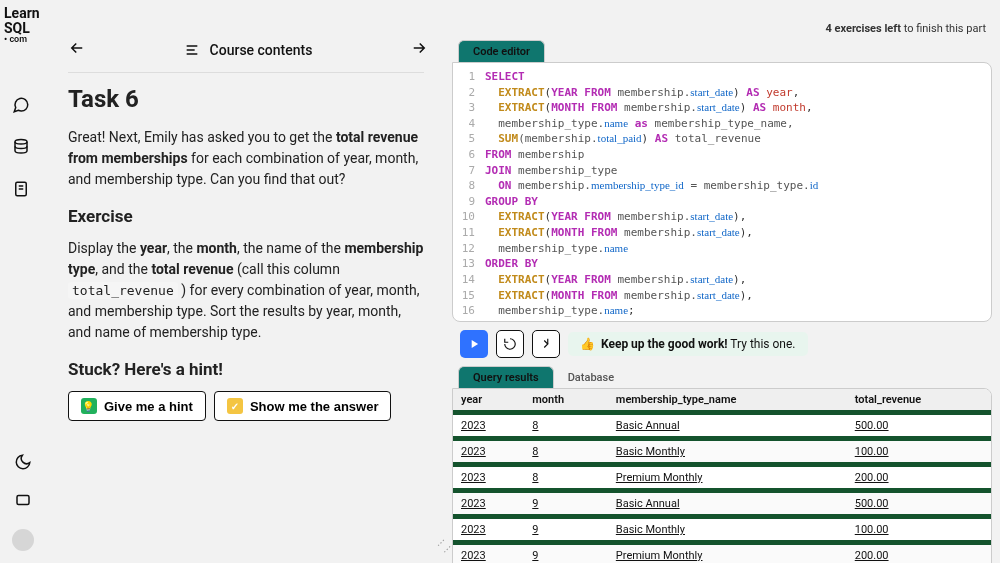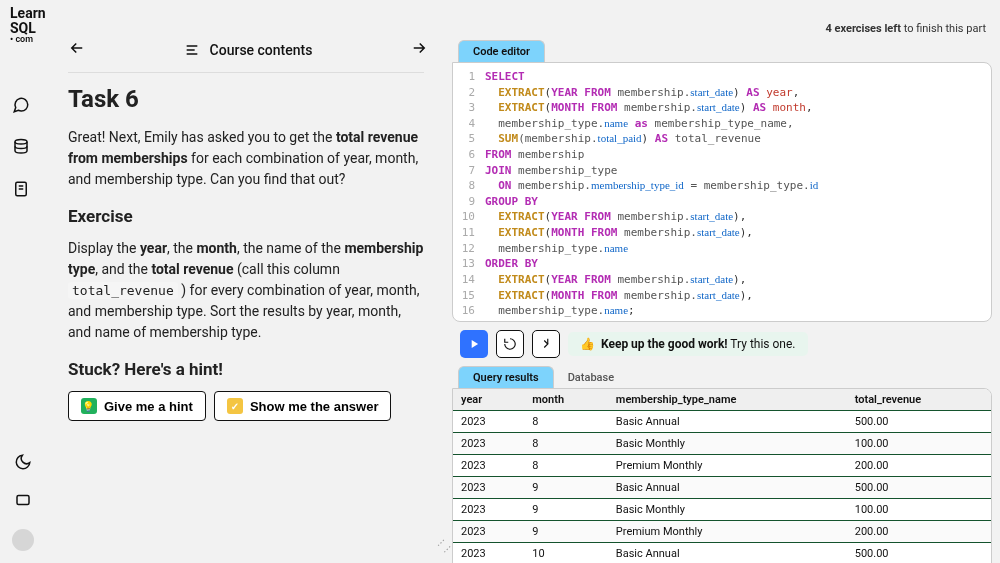--- a/index.html
+++ b/index.html
@@ -1,19 +1,19 @@
 <!DOCTYPE html>
 <html><head>
   <meta charset="utf-8">
   <style>
     * { margin:0; padding:0; box-sizing:border-box; }
     body { font-family: -apple-system, "Segoe UI", Roboto, Arial, sans-serif; background:#f2f2f2; width:1000px; height:563px; overflow:hidden; color:#111; }
 
     
-    #logo { position:absolute; left:10px; top:6px; font-weight:700; line-height:1.05; font-size:14px; }
+    #logo { position:absolute; left:4px; top:6px; font-weight:700; line-height:1.05; font-size:14px; }
     #logo .sub { font-size:9px; font-weight:600; }
 
     
     .rail { position:absolute; left:0; top:0; width:46px; height:563px; }
     .rail-top { position:absolute; left:12px; top:96px; display:flex; flex-direction:column; gap:24px; }
     .rail-bottom { position:absolute; left:12px; bottom:12px; display:flex; flex-direction:column; gap:20px; align-items:center; }
     .rail svg { display:block; }
 
     
     .left { position:absolute; left:46px; top:0; width:400px; height:563px; }
@@ -34,21 +34,21 @@
     .vhandle { position:absolute; left:435px; top:540px; font-size:10px; color:#999; letter-spacing:-1px; transform:rotate(45deg); }
 
     
     .right { position:absolute; left:452px; top:16px; width:548px; height:563px; }
 
     .topbar { height:24px; display:flex; justify-content:flex-end; align-items:center; padding-right:14px; font-size:11px; color:#333; }
     .topbar strong { font-weight:700; }
 
     .tabstrip { height:22px; display:flex; padding-left:6px; }
     .tabstrip.lower { height:22px; }
-    .tab { background:#7dd3fc; border:1px solid #ccc; border-bottom:none; border-radius:6px 6px 0 0; padding:2px 14px; font-size:11px; font-weight:600; display:flex; align-items:center; cursor:pointer; }
+    .tab { background:#0f766e; border:1px solid #ccc; border-bottom:none; border-radius:6px 6px 0 0; padding:2px 14px; font-size:11px; font-weight:600; display:flex; align-items:center; cursor:pointer; }
     .tab.inactive { background:none; border:none; color:#555; font-weight:500; }
 
     .editor { background:#fff; border:1px solid #ccc; border-radius:0 8px 8px 8px; margin:0 8px 0 0; height:260px; padding:6px 0; font-family: ui-monospace, Menlo, Consolas, monospace; font-size:11px; line-height:1.42; overflow:hidden; }
     .editor-row { display:flex; }
     .ln { width:32px; text-align:right; padding-right:10px; color:#aaa; user-select:none;}
     .code { white-space:pre; color:#333; }
     .kw { color:#b32cb3; font-weight:600;}
     .call { color:#c18a1a; font-weight:600;}
     .fld { color:#1167c8;font-family:Liberation Serif, serif; }
     .plain { color:#555; }
@@ -56,21 +56,21 @@
 
     .runbar { display:flex; align-items:center; gap:8px; padding:8px 8px 0 8px; }
     .runbtn { width:28px; height:28px; border-radius:5px; display:flex; align-items:center; justify-content:center; cursor:pointer; }
     .runbtn.primary { background:#2f72ff; }
     .runbtn.outline { background:#fff; border:1.5px solid #111; }
     .banner { background:#e8f5ee; border-radius:5px; padding:5px 12px; font-size:12px; display:flex; align-items:center; gap:6px; }
 
     .results { background:#fff; border:1px solid #ccc; border-radius:0 8px 8px 8px; margin:0 8px 0 0; height:225px; overflow:hidden; }
     table { width:100%; border-collapse:collapse; font-size:11px; }
     th { text-align:left; background:#efefef; padding:4px 8px; font-weight:600; }
-    td { padding:4px 8px; border-top:1px solid #14532d; }
+    td { padding:4px 8px; border-top:5px solid #14532d;text-decoration:underline; }
     tbody tr:nth-child(even) { background:#fafafa; }
 
     .avatar { width:22px; height:22px; border-radius:50%; background:#d6d6d6; }
   </style>
 </head>
 <body>
 
 <div id="logo">
   <div>Learn</div>
   <div>SQL</div>

